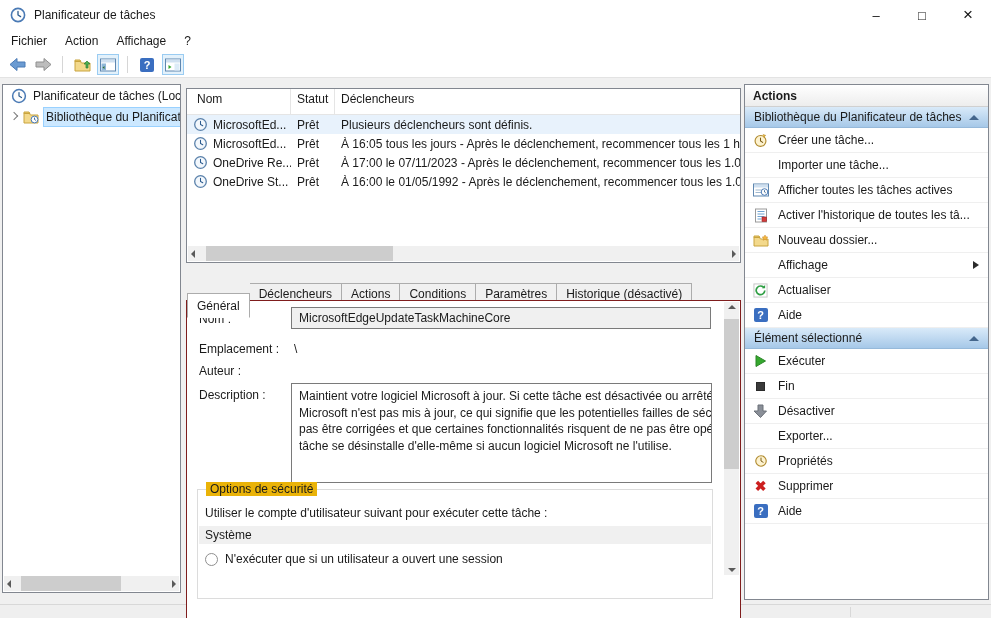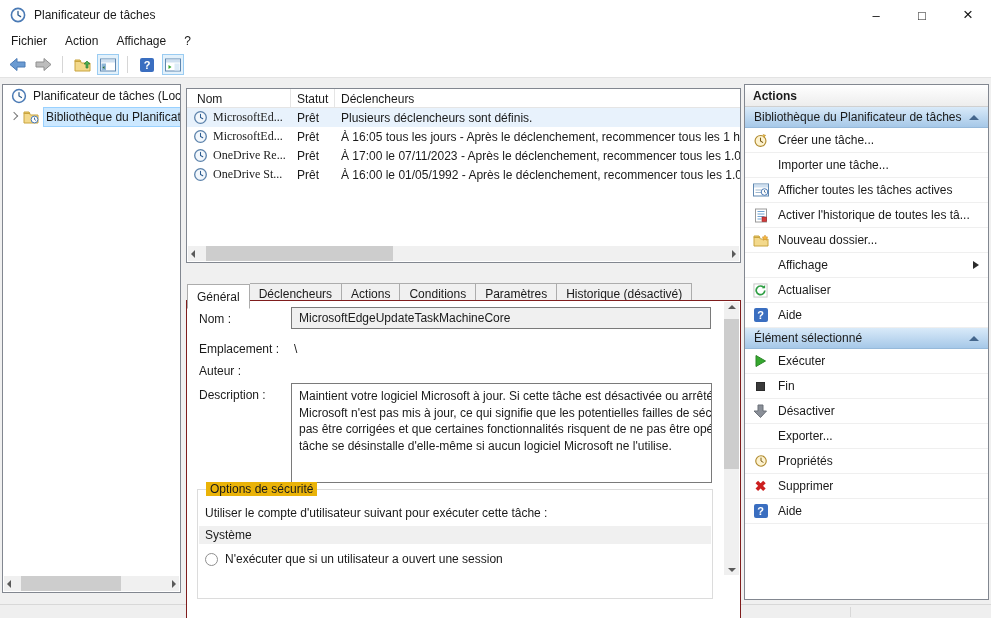--- a/index.html
+++ b/index.html
@@ -52,38 +52,38 @@
   .sb-btn::before { content:""; position:absolute; border:4px solid transparent; }
   .sb-left::before  { left:3px; top:3.5px; border-right-color:#5a5a5a; border-left-width:0; }
   .sb-right::before { right:3px; top:3.5px; border-left-color:#5a5a5a; border-right-width:0; }
   .sb-up::before    { left:3.5px; top:3px; border-bottom-color:#5a5a5a; border-top-width:0; }
   .sb-down::before  { left:3.5px; bottom:3px; border-top-color:#5a5a5a; border-bottom-width:0; }
   .sb-thumb-h { height:15px; background:#cdcdcd; }
   .sb-thumb-v { width:15px; background:#cdcdcd; position:absolute; left:0; }
 
   
   .list-panel { left:186px; top:88px; width:555px; height:175px; background:#fff; border:1px solid #828790; overflow:hidden; }
-  .list-header { display:flex; height:19px; border-bottom:1px solid #e5e5e5; background:#fff; }
+  .list-header { display:flex; height:26px; border-bottom:1px solid #e5e5e5; background:#fff; }
   .hcell { padding:3px 6px; border-right:1px solid #e5e5e5; white-space:nowrap; overflow:hidden; }
   .hcell.c-name { width:104px; padding-left:10px; }
   .hcell.c-status { width:44px; }
   .hcell.c-trig { flex:1; border-right:none; }
   .list-row { display:flex; height:19px; align-items:center; white-space:nowrap; }
   .list-row.selected { background:#e8f2fc; }
   .lcell { overflow:hidden; white-space:nowrap; flex:0 0 auto; }
-  .lcell.c-name { width:104px; display:flex; padding-left:6px;font-family:Liberation Serif, serif; }
+  .lcell.c-name { width:104px; display:flex; align-items:center; padding-left:6px; }
   .lcell.c-name .ricon { width:16px; height:16px; margin-right:4px; flex:0 0 auto; }
   .lcell.c-status { width:44px; padding-left:6px; }
   .lcell.c-trig { flex:1 1 auto; padding-left:6px; }
 
   
   .tabs { left:187px; top:281px; display:flex; }
   .tab { padding:3px 9px 4px 9px; background:#f0f0f0; border:1px solid #acacac; border-left:none; margin-top:2px; }
   .tab:first-child { border-left:1px solid #acacac; }
-  .tab.active { background:#fff; border-bottom:1px solid #fff; margin-top:3px; padding-top:5px; position:relative; z-index:5; border-left:1px solid #acacac; }
+  .tab.active { background:#fff; border-bottom:1px solid #fff; margin-top:12px; padding-top:5px; position:relative; z-index:5; border-left:1px solid #acacac; }
 
   
   .content-panel { left:186px; top:300px; width:555px; height:372px; background:#fff; border:1px solid #7f1d1d; overflow:hidden; z-index:1; }
   .fld-label { position:absolute; left:12px; white-space:nowrap; }
   .nom-box { position:absolute; left:104px; top:6px; width:420px; height:22px; background:#f0f0f0; border:1px solid #7a7a7a; padding:3px 7px; white-space:nowrap; overflow:hidden; }
   .plain-val { position:absolute; left:107px; white-space:nowrap; }
   .desc-box { position:absolute; left:104px; top:82px; width:421px; height:100px; background:#fff; border:1px solid #7a7a7a; padding:4px 7px; overflow:hidden; }
   .desc-line { white-space:nowrap; line-height:16.5px; }
   .groupbox { position:absolute; left:10px; top:188px; width:516px; height:110px; border:1px solid #dcdcdc; }
   .groupbox .legend { position:absolute; top:-8px; left:8px; background:#eab308; padding:0 4px; }

